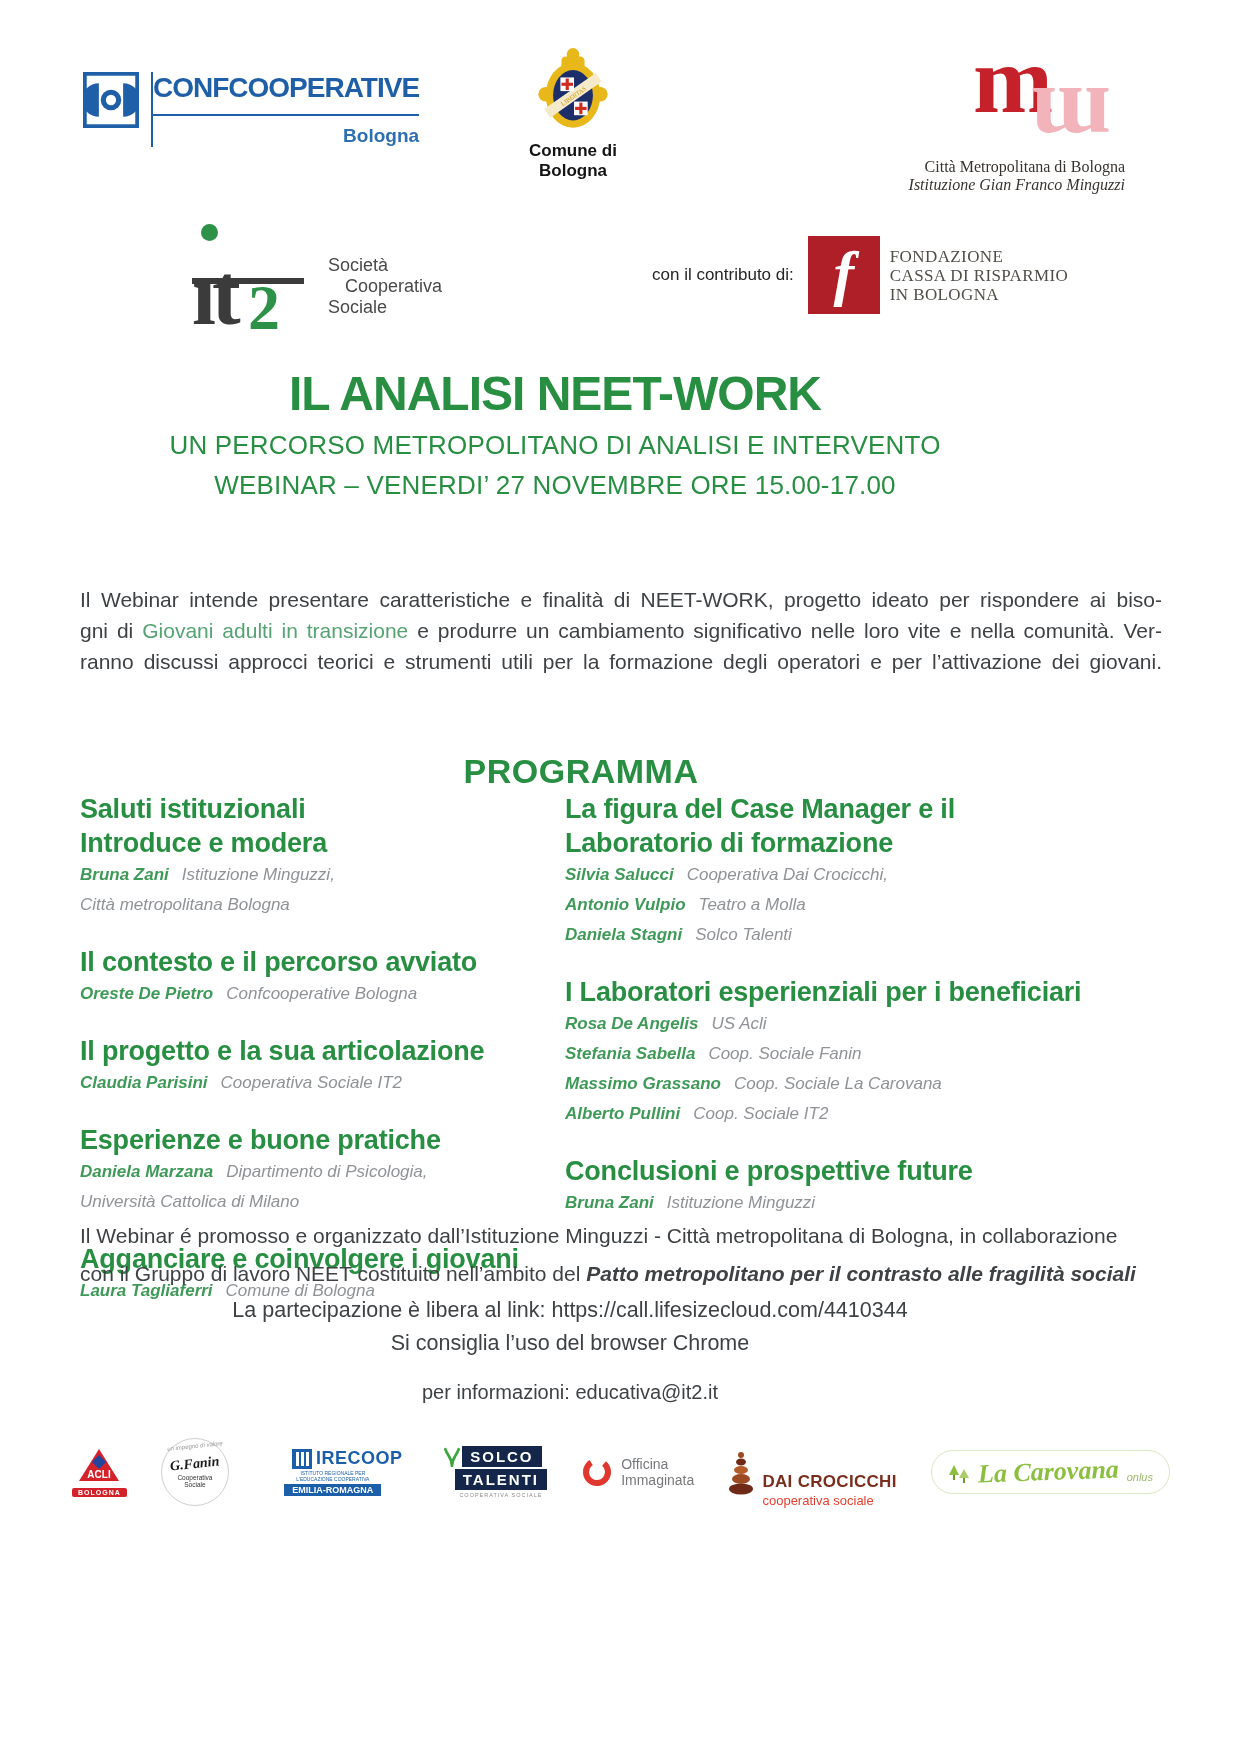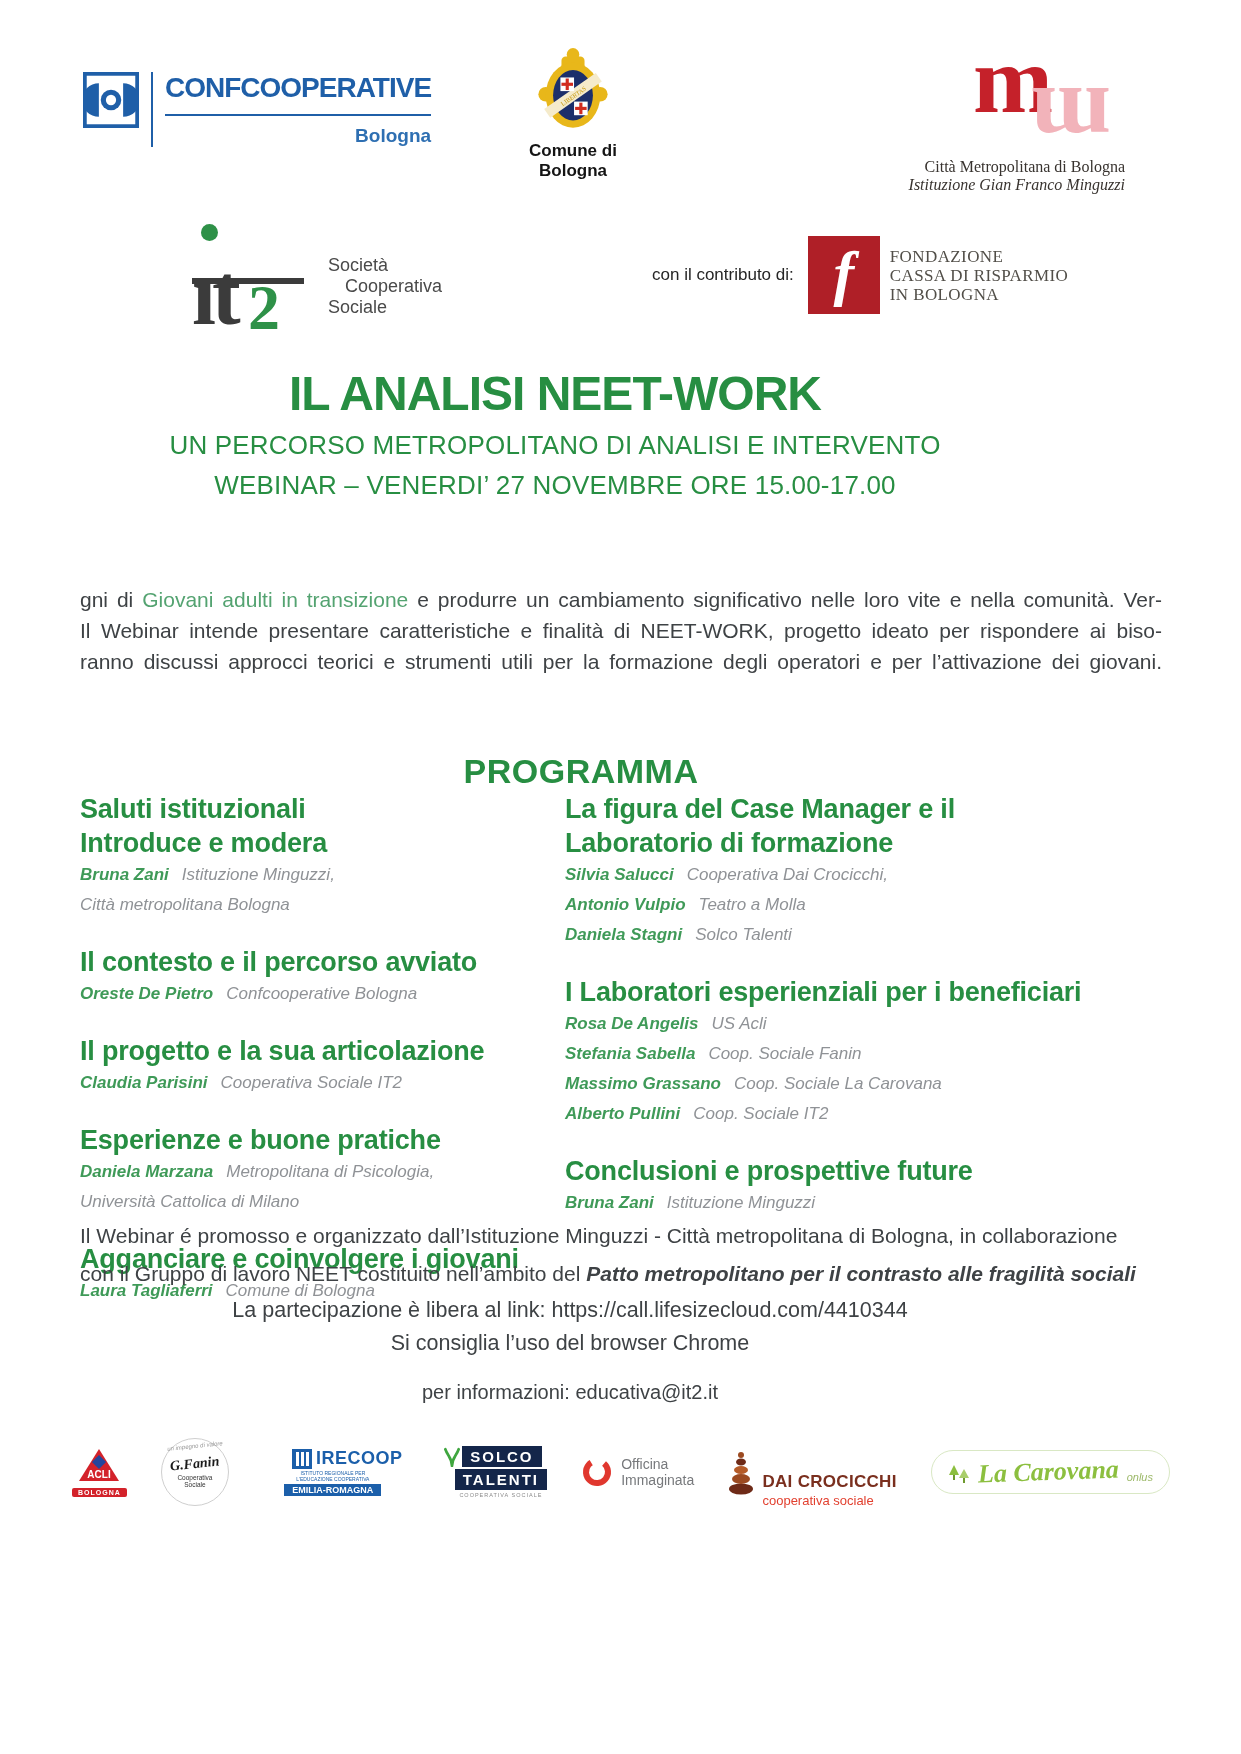--- a/index.html
+++ b/index.html
@@ -2,21 +2,21 @@
 <html><head>
 <meta charset="utf-8">
 <style>
   html,body{margin:0;padding:0;background:#fff;}
   .page{position:relative;width:1241px;height:1754px;background:#ffffff;overflow:hidden;
         font-family:"Liberation Sans", sans-serif;color:#3E4245;}
 
   
   .cc-logo{position:absolute;left:83px;top:72px;display:flex;align-items:flex-start;}
   .cc-icon{width:56px;height:56px;}
-  .cc-right{margin-left:12px;border-left:2px solid #1F5FA8;padding-left:12px;}
+  .cc-right{margin-left:12px;border-left:2px solid #1F5FA8;}
   .cc-name{font-size:28px;font-weight:bold;color:#1F5FA8;letter-spacing:-1px;
            border-bottom:2px solid #1F5FA8;padding-bottom:10px;}
   .cc-sub{font-size:19px;color:#2E6FB2;text-align:right;margin-top:9px;font-weight:bold;}
 
   .comune-logo{position:absolute;left:493px;top:46px;width:160px;text-align:center;}
   .comune-caption{font-size:17px;font-weight:bold;color:#141414;margin-top:5px;}
 
   .mg-logo{position:absolute;left:835px;top:50px;width:290px;text-align:right;}
   .mg-mark{position:relative;height:108px;}
   .mg-m{position:absolute;right:72px;top:-18px;font-family:"Liberation Serif",serif;font-weight:bold;
@@ -200,43 +200,43 @@
     </div>
   </div>
 
   <div class="title-block">
     <h1 class="main-title">IL ANALISI NEET-WORK</h1>
     <div class="sub-title">UN PERCORSO METROPOLITANO DI ANALISI E INTERVENTO</div>
     <div class="sub-title">WEBINAR – VENERDI’ 27 NOVEMBRE ORE 15.00-17.00</div>
   </div>
 
   <div class="intro">
+    <div class="jline"><span>Il Webinar intende presentare caratteristiche e finalità di NEET-WORK, progetto ideato per rispondere ai biso-</span></div>
     <div class="jline"><span>gni di </span><span class="hl">Giovani adulti in transizione</span><span> e produrre un cambiamento significativo nelle loro vite e nella comunità. Ver-</span></div>
-    <div class="jline"><span>Il Webinar intende presentare caratteristiche e finalità di NEET-WORK, progetto ideato per rispondere ai biso-</span></div>
     <div class="jline"><span>ranno discussi approcci teorici e strumenti utili per la formazione degli operatori e per l’attivazione dei giovani.</span></div>
   </div>
 
   <h2 class="programma">PROGRAMMA</h2>
   <div class="col col-left">
       <div class="session">
         <div class="session-title">Saluti istituzionali<br>Introduce e modera</div>
         <div class="speaker-line"><span class="sp-name">Bruna Zani</span><span class="sp-org">Istituzione Minguzzi,</span></div>
         <div class="speaker-line"><span class="sp-org">Città metropolitana Bologna</span></div>
       </div>
       <div class="session">
         <div class="session-title">Il contesto e il percorso avviato</div>
         <div class="speaker-line"><span class="sp-name">Oreste De Pietro</span><span class="sp-org">Confcooperative Bologna</span></div>
       </div>
       <div class="session">
         <div class="session-title">Il progetto e la sua articolazione</div>
         <div class="speaker-line"><span class="sp-name">Claudia Parisini</span><span class="sp-org">Cooperativa Sociale IT2</span></div>
       </div>
       <div class="session">
         <div class="session-title">Esperienze e buone pratiche</div>
-        <div class="speaker-line"><span class="sp-name">Daniela Marzana</span><span class="sp-org">Metropolitana di Psicologia,</span></div>
+        <div class="speaker-line"><span class="sp-name">Daniela Marzana</span><span class="sp-org">Dipartimento di Psicologia,</span></div>
         <div class="speaker-line"><span class="sp-org">Università Cattolica di Milano</span></div>
       </div>
       <div class="session">
         <div class="session-title">Agganciare e coinvolgere i giovani</div>
         <div class="speaker-line"><span class="sp-name">Laura Tagliaferri</span><span class="sp-org">Comune di Bologna</span></div>
       </div>
     </div>
   <div class="col col-right">
       <div class="session">
         <div class="session-title">La figura del Case Manager e il<br>Laboratorio di formazione</div>

